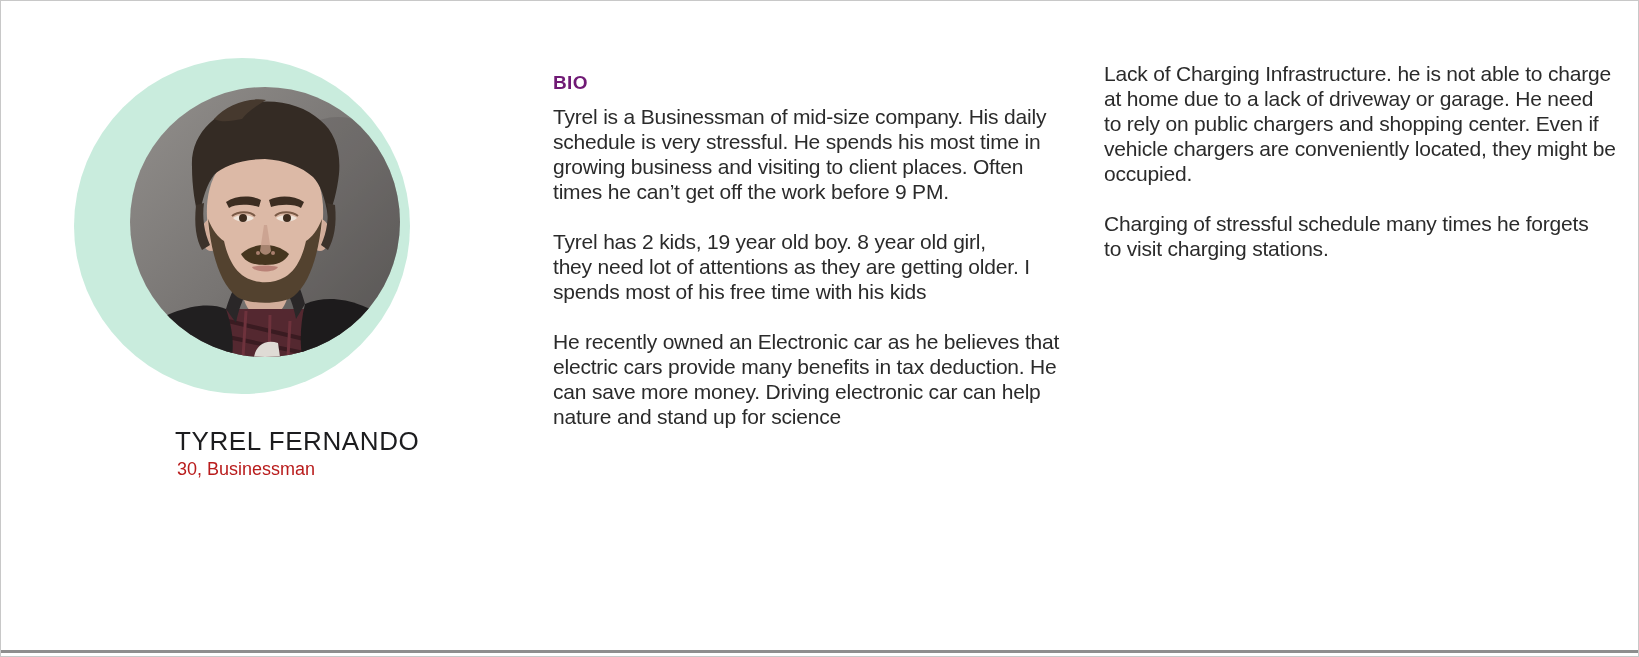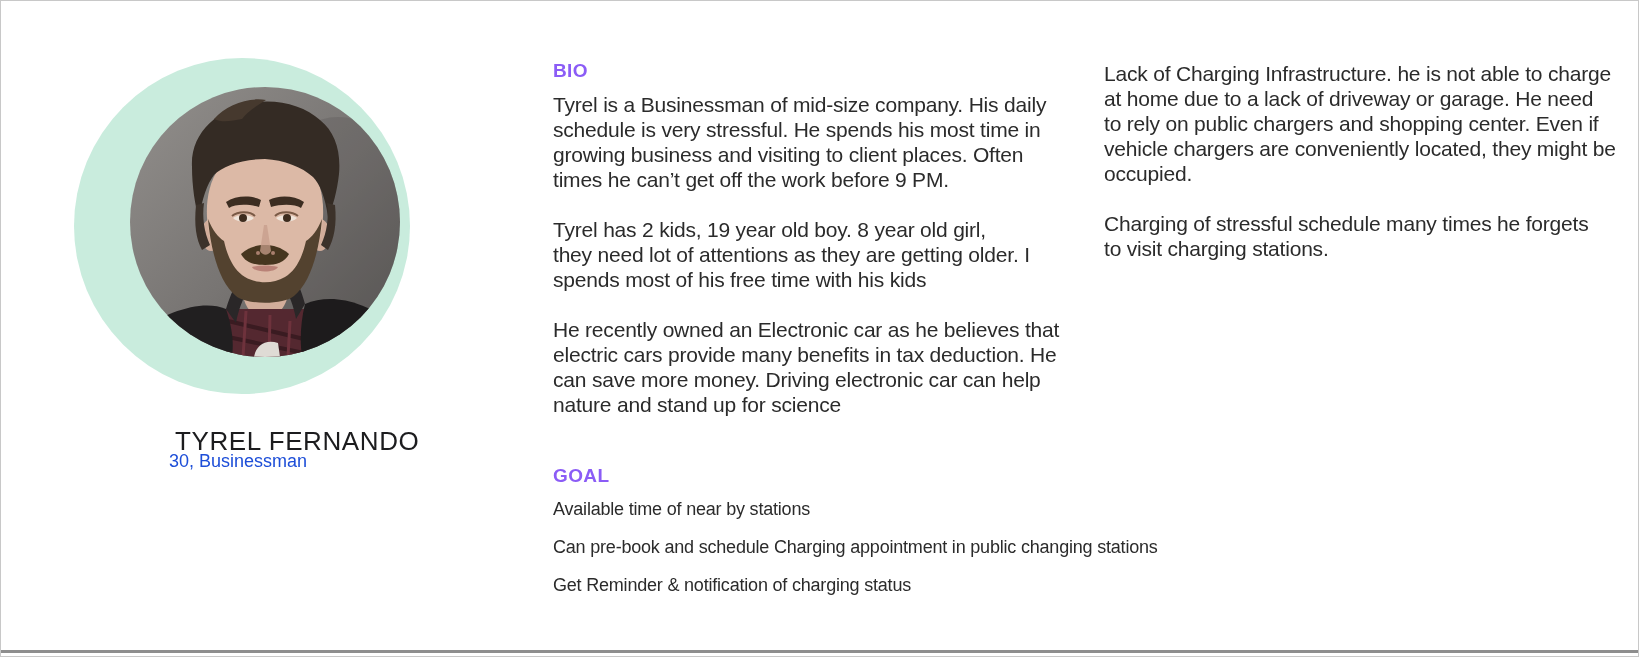--- a/index.html
+++ b/index.html
@@ -36,36 +36,36 @@
 
   .persona-name {
     position:absolute; left:163px; top:414px;
     margin:11px;
     font-size:26px; font-weight:400; line-height:30px;
     letter-spacing:0.6px;
     color:#1c1c1e;
   }
   .persona-subtitle {
     position:absolute; left:164px; top:446px;
-    margin:4px;
+    margin:12px;
     font-size:18px; line-height:20px;
-    color:#1d4ed8;
+    color:#b91c1c;
   }
 
   
   .col { position:absolute; }
   .bio-col        { left:552px;  top:60px;  width:520px; }
   .challenges-col { left:1103px; top:60px;  width:520px; }
   .goal-block     { left:552px;  top:465px; width:1010px; }
 
   .sec-heading {
-    margin:0 0 11px 0;
+    margin:12px 0 11px 0;
     font-size:19px; font-weight:700; line-height:20px;
     letter-spacing:0.4px;
-    color:#8b5cf6;
+    color:#701a75;
   }
   .body-para {
     margin:0 0 25px 0;
     font-size:21px; line-height:25px;
     letter-spacing:-0.2px;
     color:#2b2b2b;
     white-space:pre-line;
   }
   .body-para:last-child { margin-bottom:0; }
   .goal-item {
@@ -160,21 +160,15 @@
   <section class="col challenges-col">
     <p class="body-para">Lack of Charging Infrastructure. he is not able to charge
 at home due to a lack of driveway or garage. He need
 to rely on public chargers and shopping center. Even if
 vehicle chargers are conveniently located, they might be
 occupied.</p>
     <p class="body-para">Charging of stressful schedule many times he forgets
 to visit charging stations.</p>
   </section>
 
-  <section class="col goal-block">
-    <h3 class="sec-heading">GOAL</h3>
-    <p class="goal-item">Available time of near by stations</p>
-    <p class="goal-item">Can pre-book and schedule Charging appointment in public changing stations</p>
-    <p class="goal-item">Get Reminder &amp; notification of charging status</p>
-  </section>
 
   <div class="bottom-rule"></div>
 </div>
 
 </body></html>

